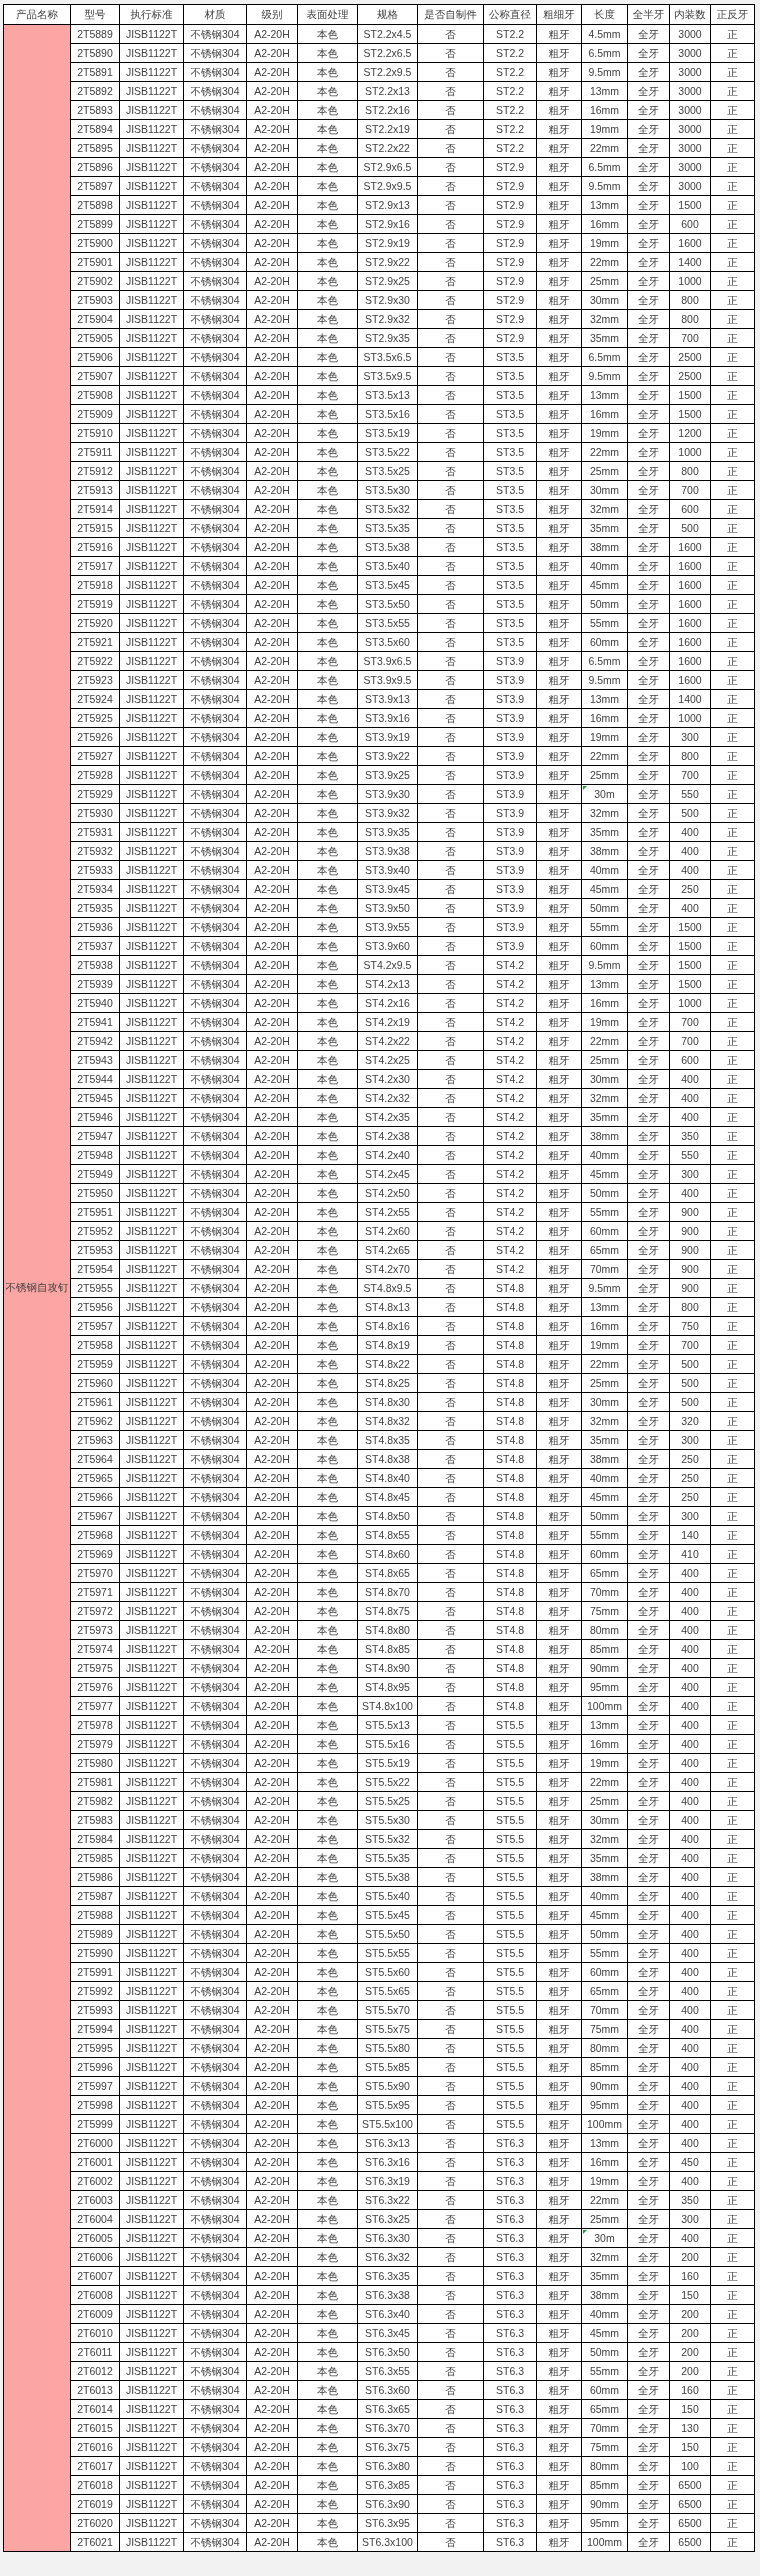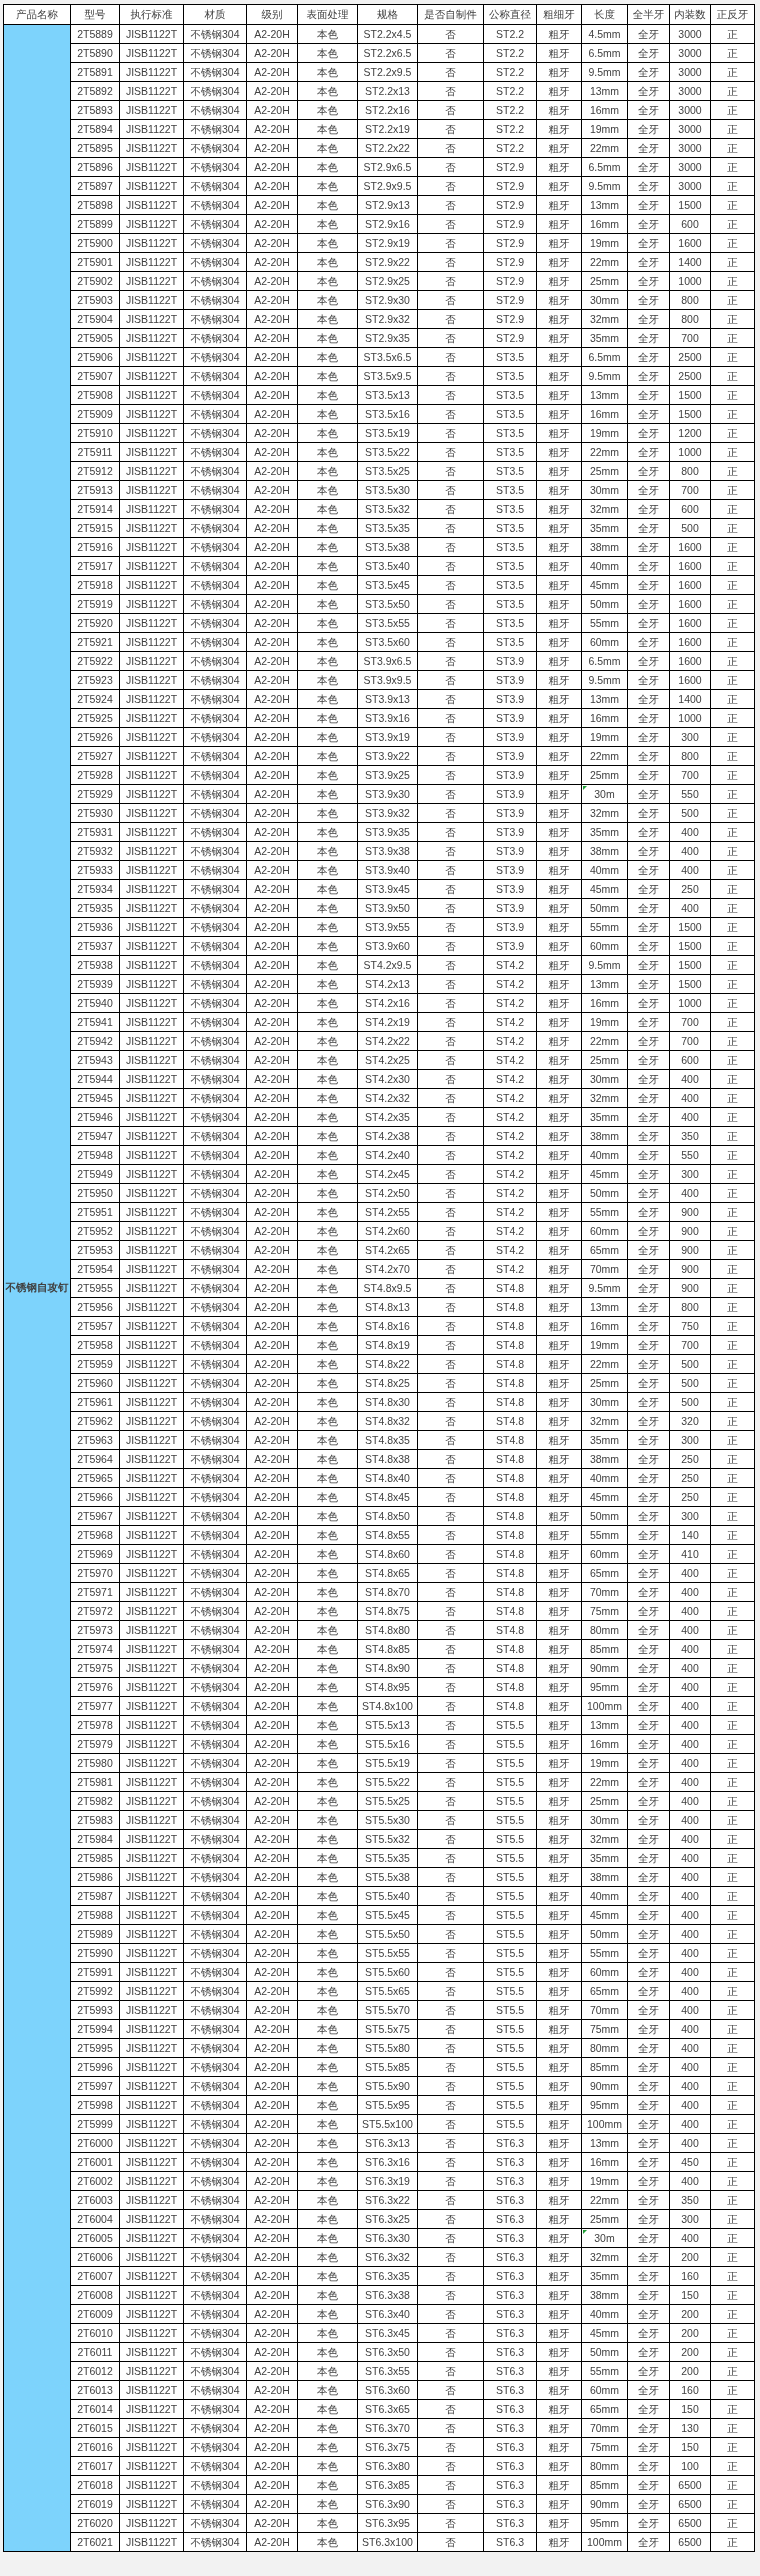--- a/index.html
+++ b/index.html
@@ -31,22 +31,21 @@
     padding: 0;
     overflow: hidden;
     white-space: nowrap;
     line-height: 1;
   }
   thead tr { height: 20px; }
   tbody tr { height: 19px; }
   td.product-cell {
     white-space: normal;
     line-height: 1.5;
-    background: #7dd3fc;
-    font-weight: bold;
+    background: #fca5a5;
   }
   td.flag { position: relative; margin-left: 28px; }
   td.flag::before {
     content: "";
     position: absolute;
     top: 1px;
     left: 1px;
     width: 0;
     height: 0;
     border-left: 4.8px solid #21a038;

